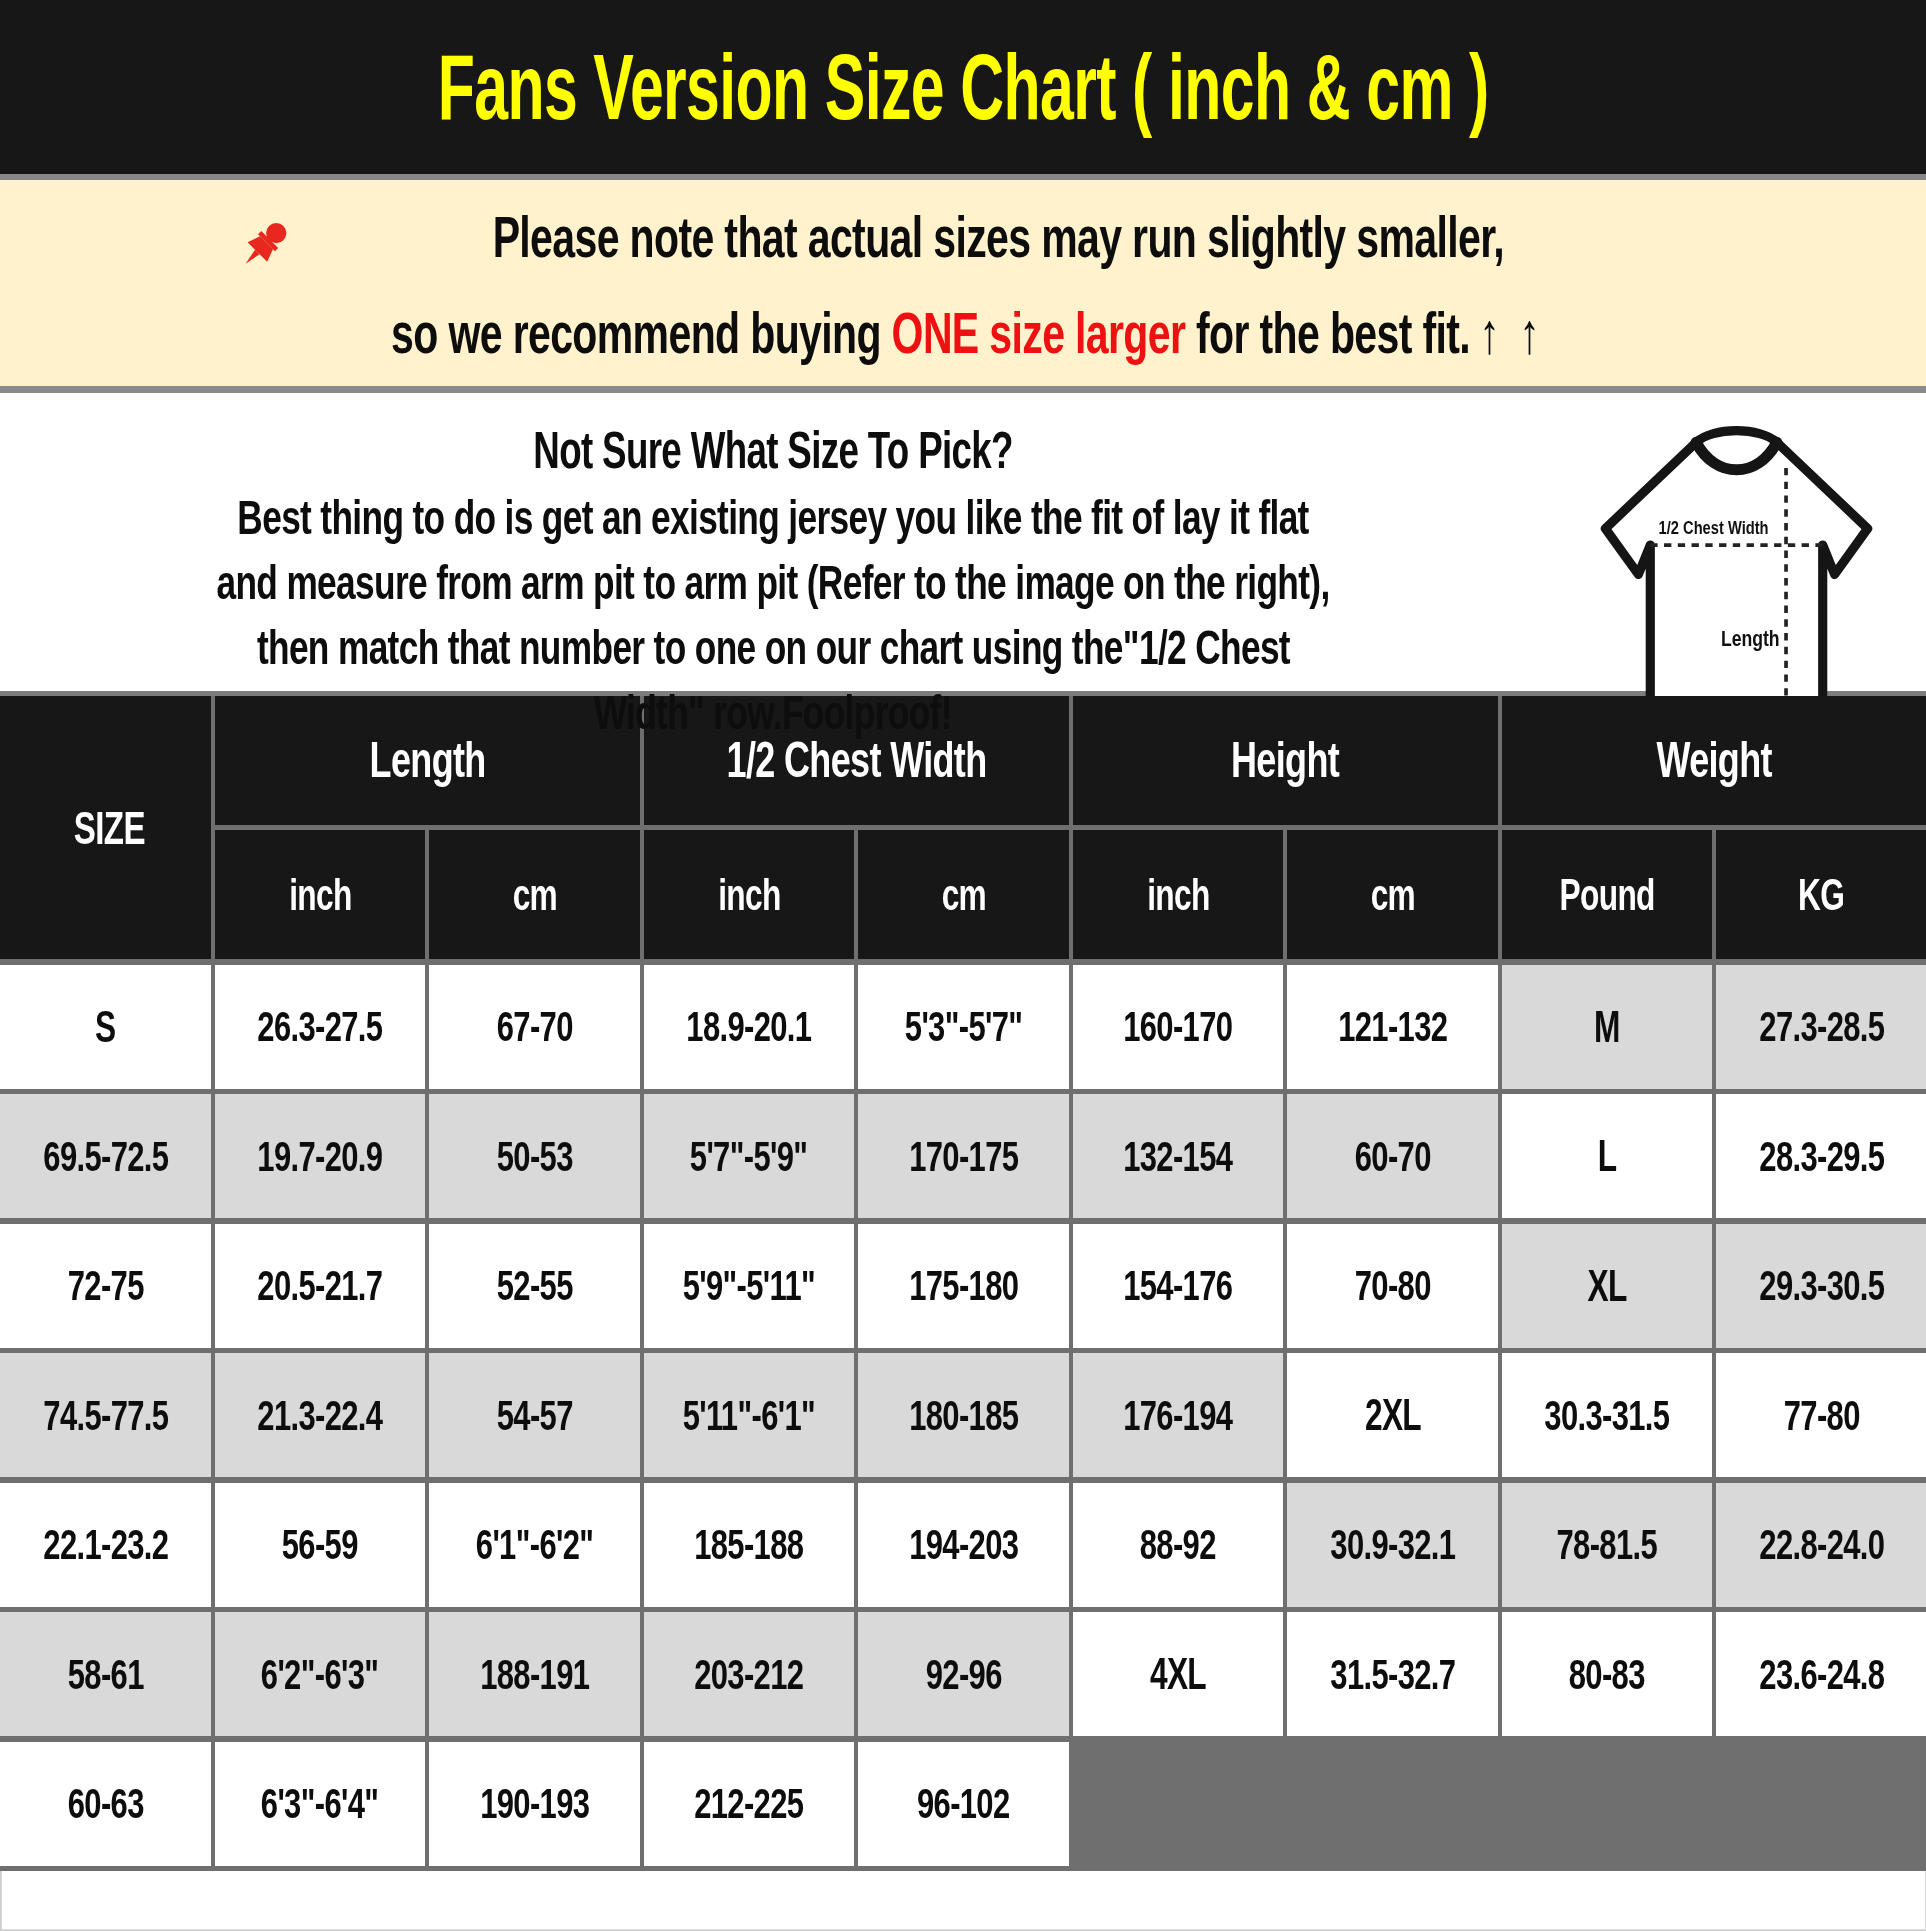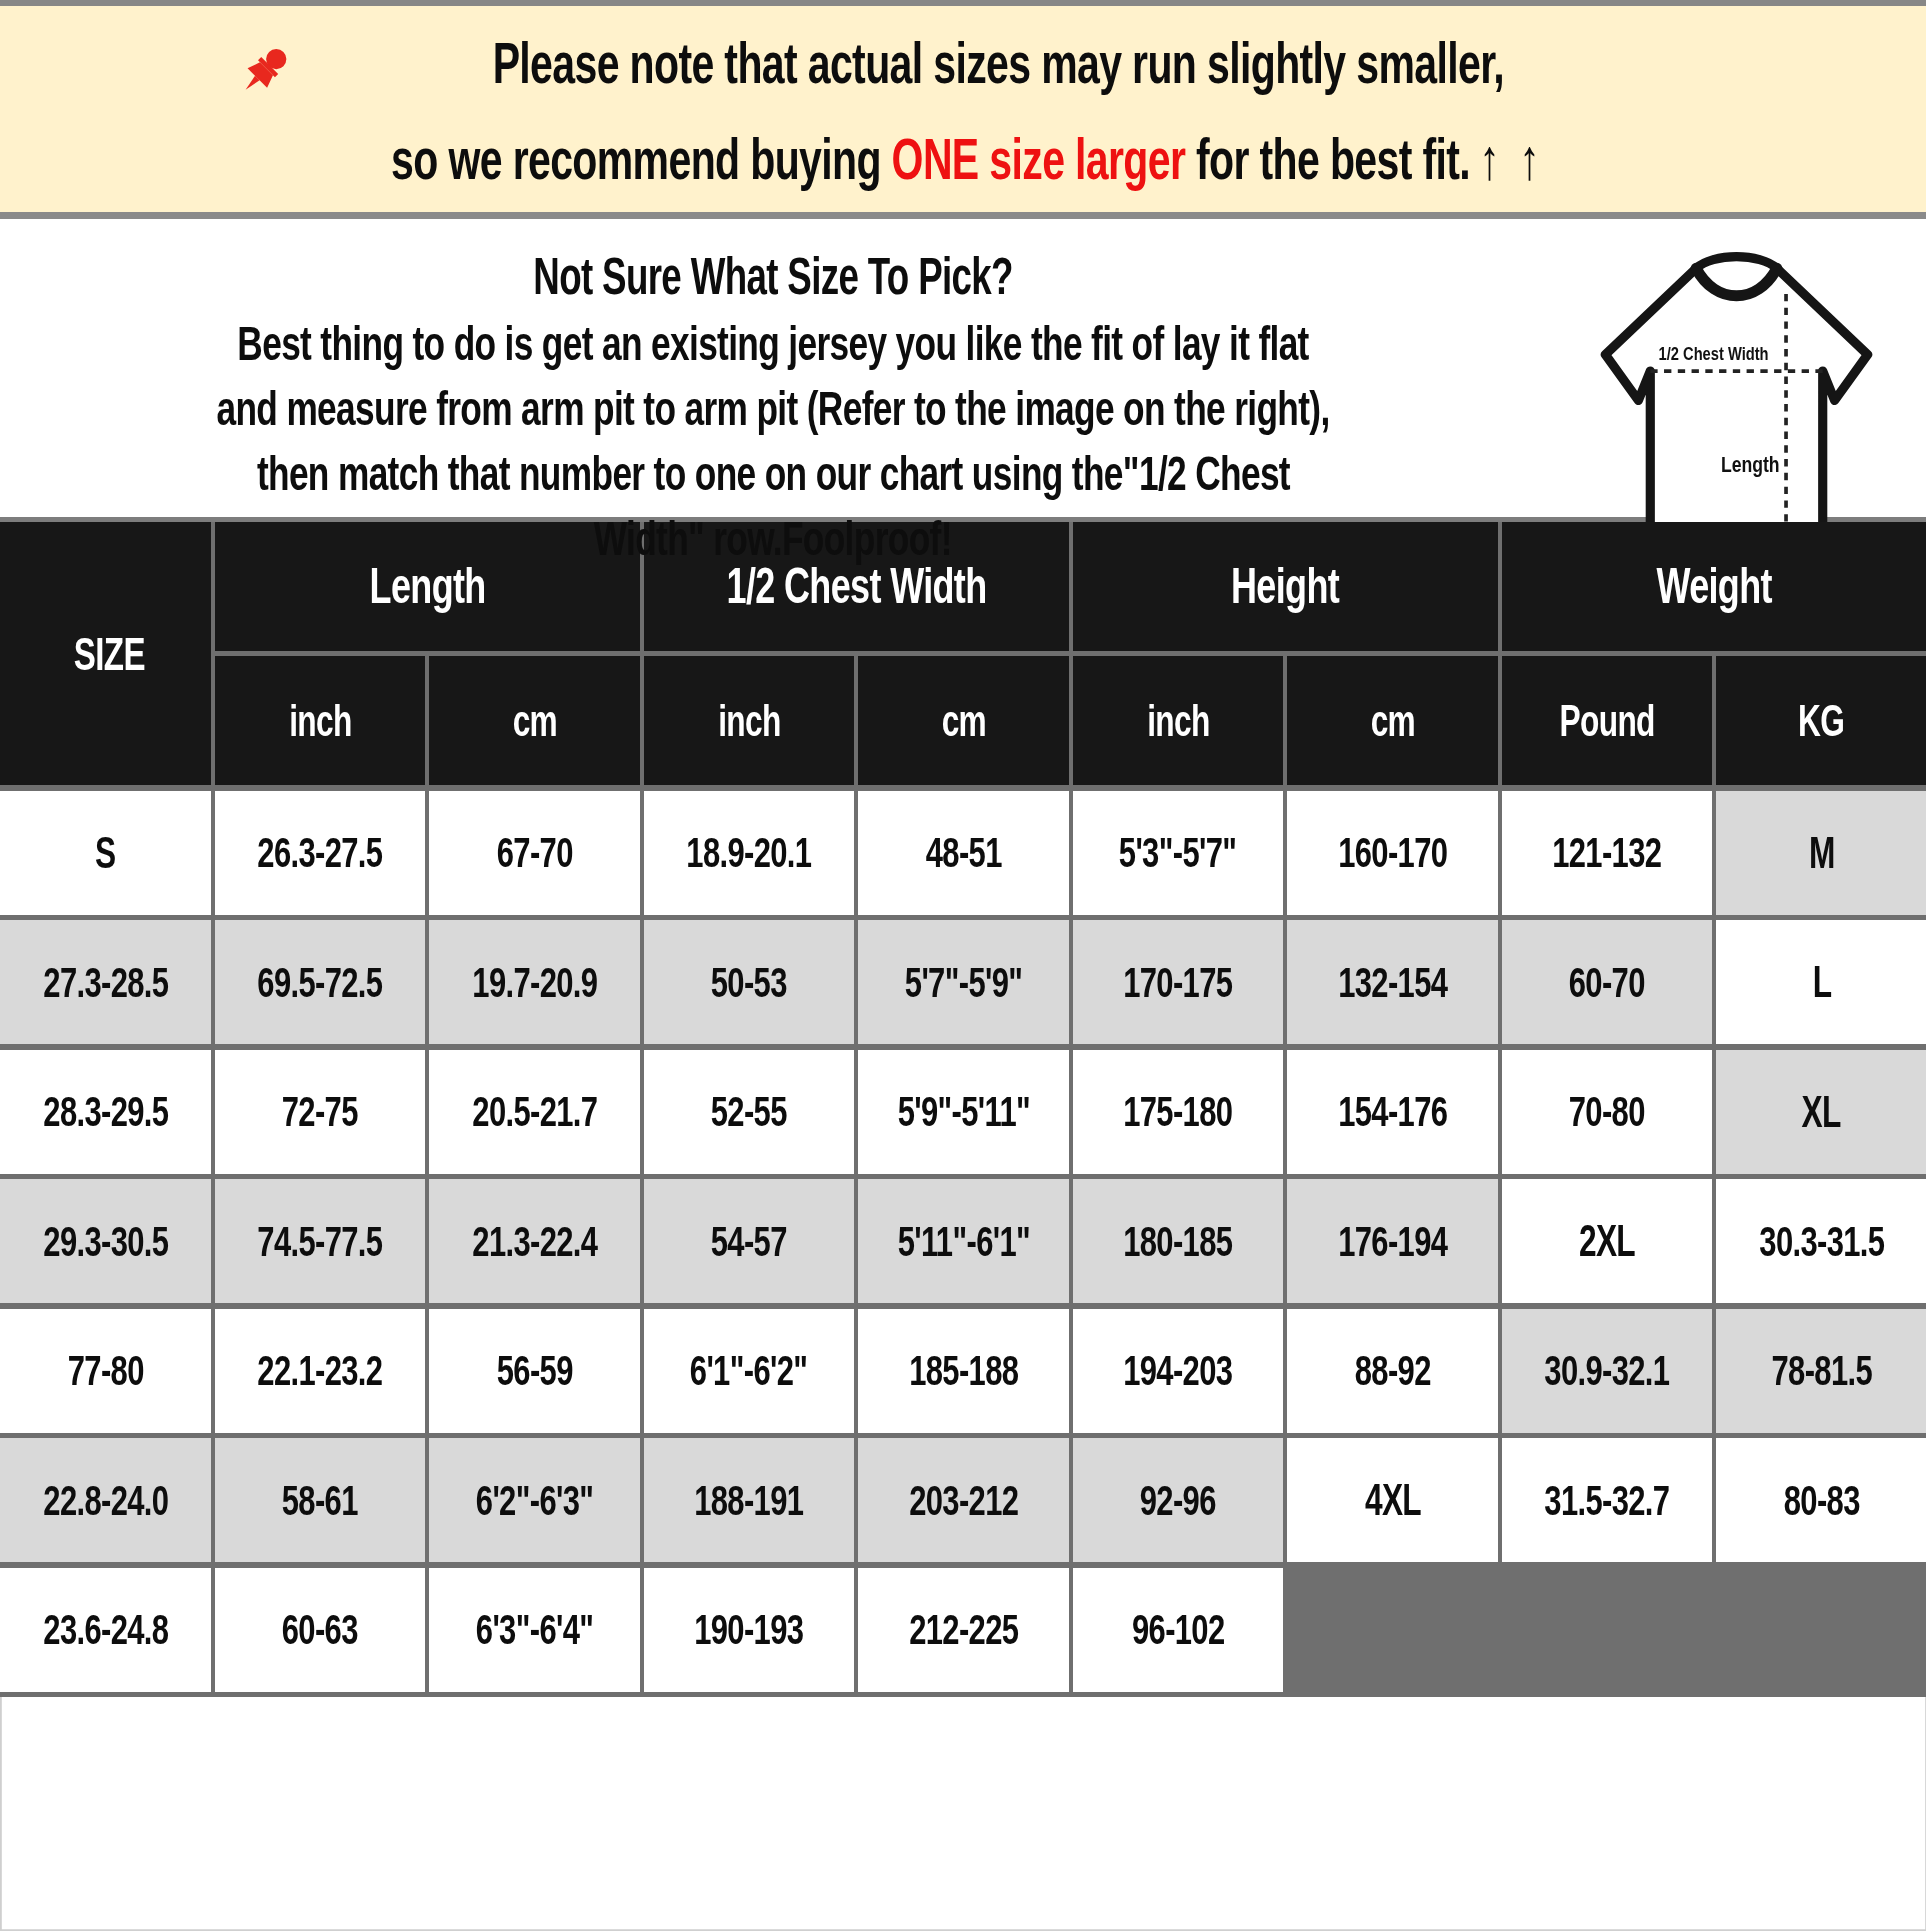--- a/index.html
+++ b/index.html
@@ -42,20 +42,23 @@
   .td{background:#ffffff;font-weight:bold;font-size:43px;}
   .td.alt{background:#d9d9d9;}
   .td.size{font-size:44px;}
   svg text{font-family:"Liberation Sans","DejaVu Sans",sans-serif;font-weight:bold;fill:#111;}
 </style>
 </head>
 <body>
 
 <div class="page">
 
+  <div class="banner">
+    <span class="cond title">Fans Version Size Chart ( inch &amp; cm )</span>
+  </div>
   <div class="sep"></div>
 
   <div class="note">
     <div class="note-line">
       <svg class="pin" viewBox="0 0 64 64">
         <g transform="rotate(45 32 32)" fill="#e8281e">
           <circle cx="32" cy="14" r="11"></circle>
           <rect x="19" y="24" width="26" height="5"></rect>
           <path d="M22,29 L42,29 L47,43 L17,43 Z"></path>
           <path d="M28.5,43 L35.5,43 L32,61 Z"></path>
@@ -146,23 +149,20 @@
       <div class="td">
         <span class="cond">26.3-27.5</span>
       </div>
       <div class="td">
         <span class="cond">67-70</span>
       </div>
       <div class="td">
         <span class="cond">18.9-20.1</span>
       </div>
       <div class="td">
-        <span class="cond">48-51</span>
-      </div>
-      <div class="td">
         <span class="cond">5'3"-5'7"</span>
       </div>
       <div class="td">
         <span class="cond">160-170</span>
       </div>
       <div class="td">
         <span class="cond">121-132</span>
       </div>
       <div class="td size alt">
         <span class="cond">M</span>

